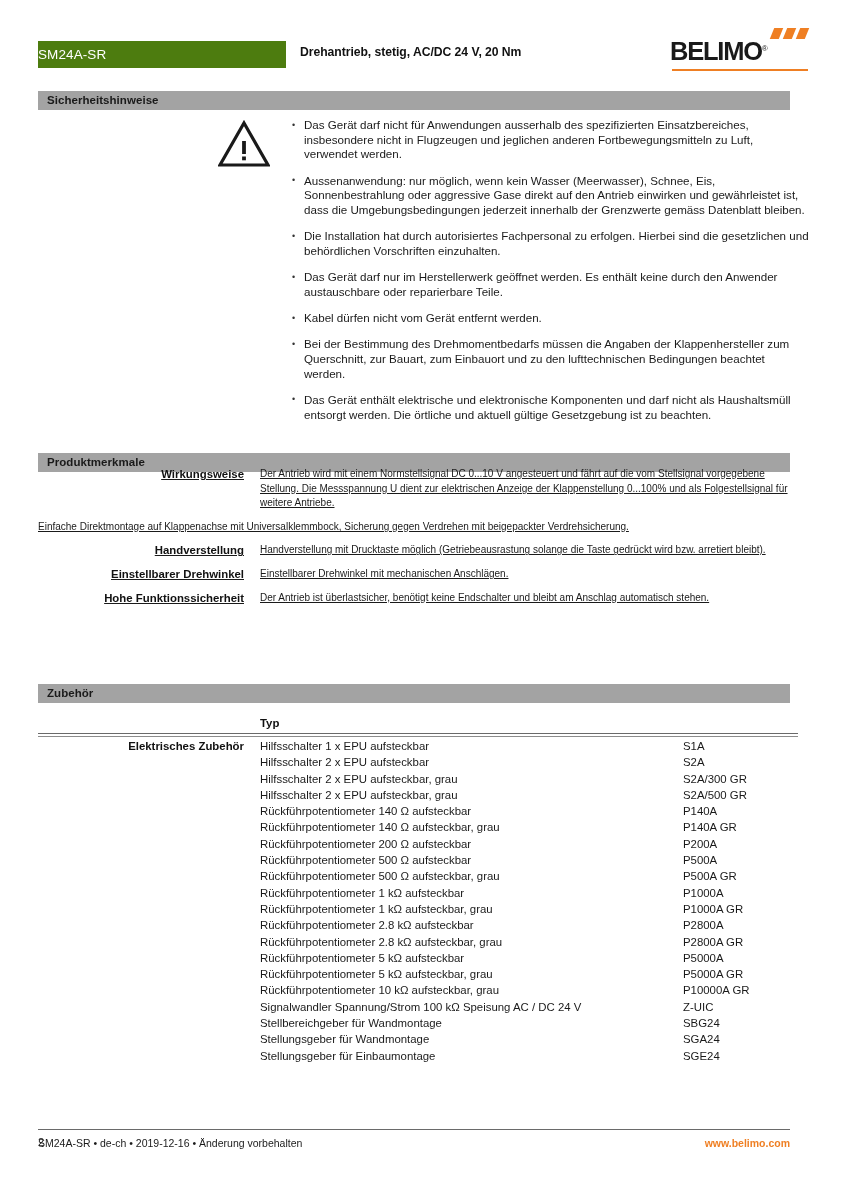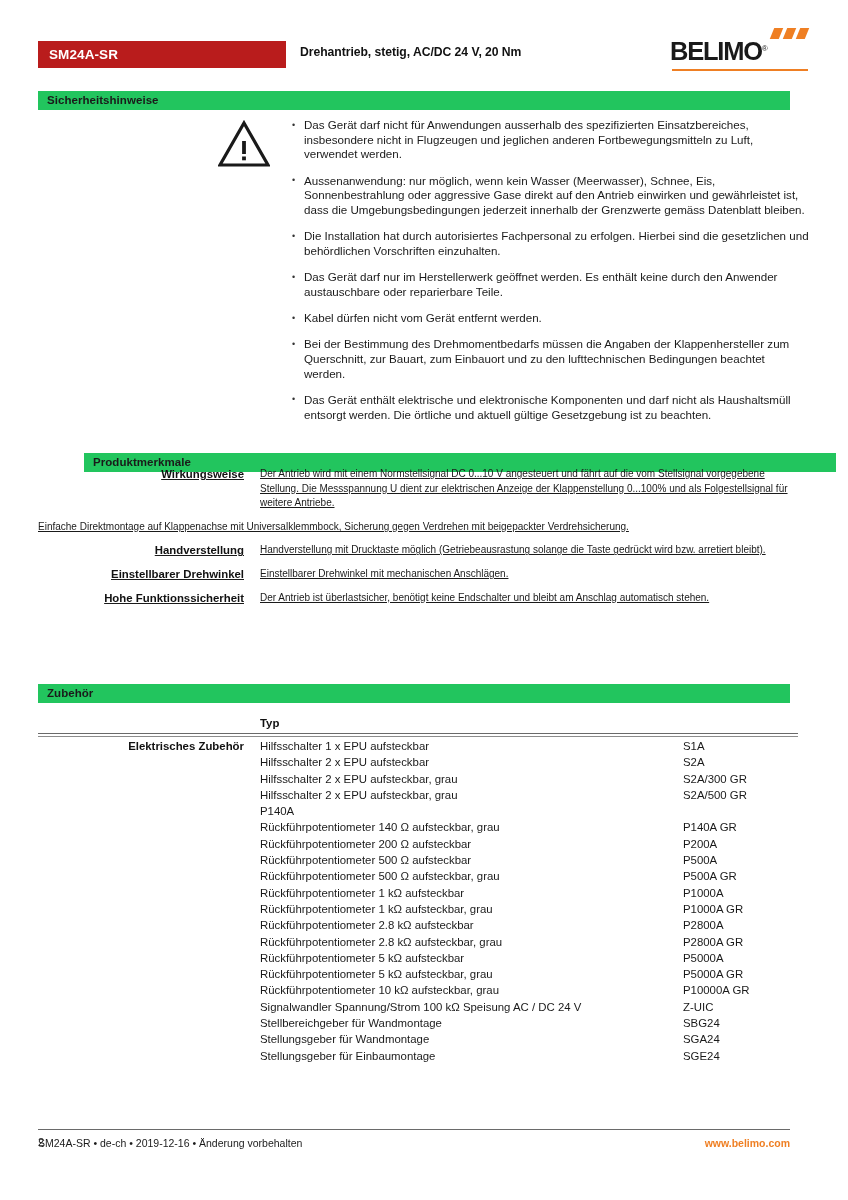--- a/index.html
+++ b/index.html
@@ -29,27 +29,26 @@
     top: 28px;
     width: 772px;
     height: 56px;
   }
   .doc-badge {
     position: absolute;
     left: 0;
     top: 13px;
     width: 248px;
     height: 27px;
-    background: #b91c1c;
+    background: #4d7c0f;
     color: #ffffff;
     font-size: 13.5px;
-    font-weight: bold;
+    font-weight: normal;
     letter-spacing: 0.1px;
     line-height: 27px;
-    padding-left: 11px;
     box-sizing: border-box;
   }
   .doc-title {
     position: absolute;
     left: 262px;
     top: 17px;
     font-size: 12.2px;
     font-weight: bold;
     letter-spacing: -0.05px;
     color: #111;
@@ -106,21 +105,21 @@
     height: 1.5px;
     background: #ef7f23;
   }
 
   
   .section-bar {
     position: absolute;
     left: 38px;
     width: 752px;
     height: 19px;
-    background: #22c55e;
+    background: #a3a3a3;
     box-sizing: border-box;
   }
   .section-bar span {
     display: block;
     font-size: 11.5px;
     font-weight: bold;
     color: #1a1a1a;
     line-height: 19px;
     padding-left: 9px;
     letter-spacing: 0.05px;
@@ -323,21 +322,21 @@
       <div class="bullet">Das Gerät darf nicht für Anwendungen ausserhalb des spezifizierten Einsatzbereiches, insbesondere nicht in Flugzeugen und jeglichen anderen Fortbewegungsmitteln zu Luft, verwendet werden.</div>
       <div class="bullet">Aussenanwendung: nur möglich, wenn kein Wasser (Meerwasser), Schnee, Eis, Sonnenbestrahlung oder aggressive Gase direkt auf den Antrieb einwirken und gewährleistet ist, dass die Umgebungsbedingungen jederzeit innerhalb der Grenzwerte gemäss Datenblatt bleiben.</div>
       <div class="bullet">Die Installation hat durch autorisiertes Fachpersonal zu erfolgen. Hierbei sind die gesetzlichen und behördlichen Vorschriften einzuhalten.</div>
       <div class="bullet">Das Gerät darf nur im Herstellerwerk geöffnet werden. Es enthält keine durch den Anwender austauschbare oder reparierbare Teile.</div>
       <div class="bullet">Kabel dürfen nicht vom Gerät entfernt werden.</div>
       <div class="bullet">Bei der Bestimmung des Drehmomentbedarfs müssen die Angaben der Klappenhersteller zum Querschnitt, zur Bauart, zum Einbauort und zu den lufttechnischen Bedingungen beachtet werden.</div>
       <div class="bullet">Das Gerät enthält elektrische und elektronische Komponenten und darf nicht als Haushaltsmüll entsorgt werden. Die örtliche und aktuell gültige Gesetzgebung ist zu beachten.</div>
     </div>
   </div>
 
-  <div class="section-bar" style="top:453px;margin-left:46px;">
+  <div class="section-bar" style="top:453px;">
     <span>Produktmerkmale</span>
   </div>
 
   <div class="features">
     <div class="spec-row">
       <div class="spec-label">Wirkungsweise</div>
       <div class="spec-value">Der Antrieb wird mit einem Normstellsignal DC 0...10 V angesteuert und fährt auf die vom Stellsignal vorgegebene Stellung. Die Messspannung U dient zur elektrischen Anzeige der Klappenstellung 0...100% und als Folgestellsignal für weitere Antriebe.</div>
     </div>
     <div class="spec-row">
       <div class="spec-value">Einfache Direktmontage auf Klappenachse mit Universalklemmbock, Sicherung gegen Verdrehen mit beigepackter Verdrehsicherung.</div>
@@ -389,20 +388,21 @@
         </div>
 
         <div class="acc-rowline">
           <div class="acc-lab"></div>
           <div class="acc-desc">Hilfsschalter 2 x EPU aufsteckbar, grau</div>
           <div class="acc-typ">S2A/500 GR</div>
         </div>
 
         <div class="acc-rowline">
           <div class="acc-lab"></div>
+          <div class="acc-desc">Rückführpotentiometer 140 Ω aufsteckbar</div>
           <div class="acc-typ">P140A</div>
         </div>
 
         <div class="acc-rowline">
           <div class="acc-lab"></div>
           <div class="acc-desc">Rückführpotentiometer 140 Ω aufsteckbar, grau</div>
           <div class="acc-typ">P140A GR</div>
         </div>
 
         <div class="acc-rowline">

